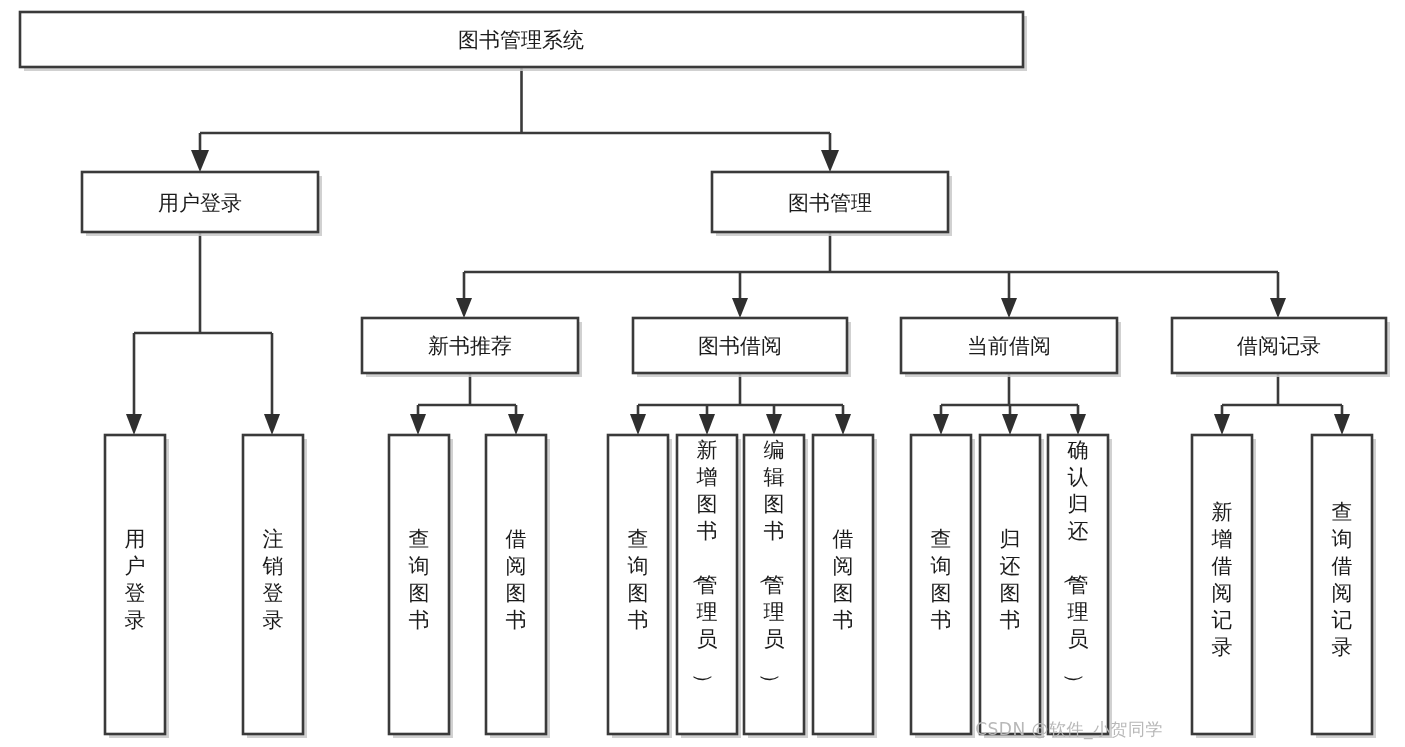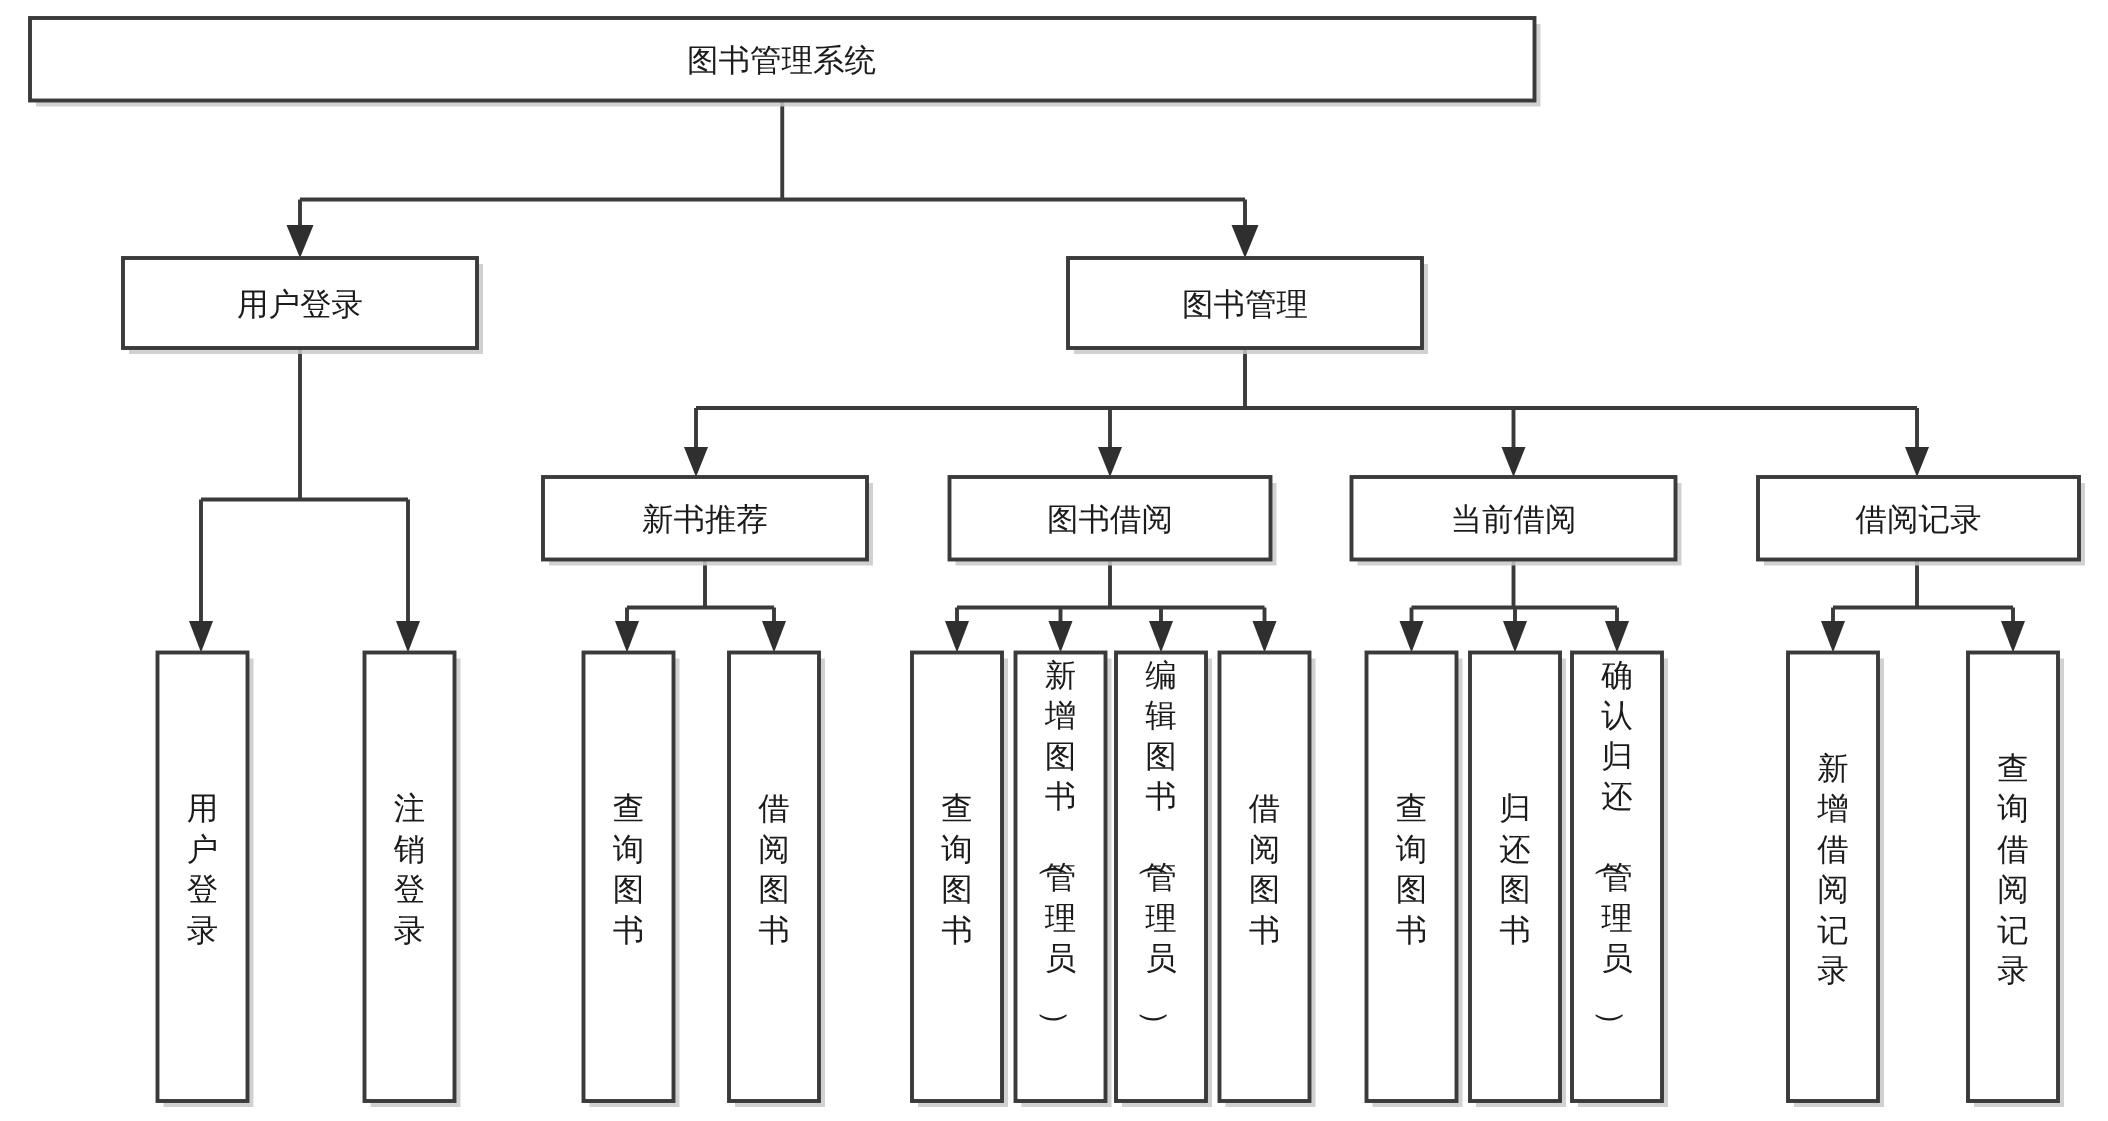--- a/index.html
+++ b/index.html
@@ -242,13 +242,14 @@
           <text class="node-label-vertical" x="1222" y="519"><tspan x="1222" dy="0">新</tspan><tspan x="1222" dy="27">增</tspan><tspan x="1222" dy="27">借</tspan><tspan x="1222" dy="27">阅</tspan><tspan x="1222" dy="27">记</tspan><tspan x="1222" dy="27">录</tspan></text>
         </g>
         <g>
           <rect class="node-shadow" x="1316" y="439" width="60" height="299"></rect>
           <rect class="node-box" x="1312" y="435" width="60" height="299"></rect>
           <text class="node-label-vertical" x="1342" y="519"><tspan x="1342" dy="0">查</tspan><tspan x="1342" dy="27">询</tspan><tspan x="1342" dy="27">借</tspan><tspan x="1342" dy="27">阅</tspan><tspan x="1342" dy="27">记</tspan><tspan x="1342" dy="27">录</tspan></text>
         </g>
       </g>
   </svg>
 
+  <div class="watermark">CSDN @软件_小贺同学</div>
 </div>
 
 </body></html>

